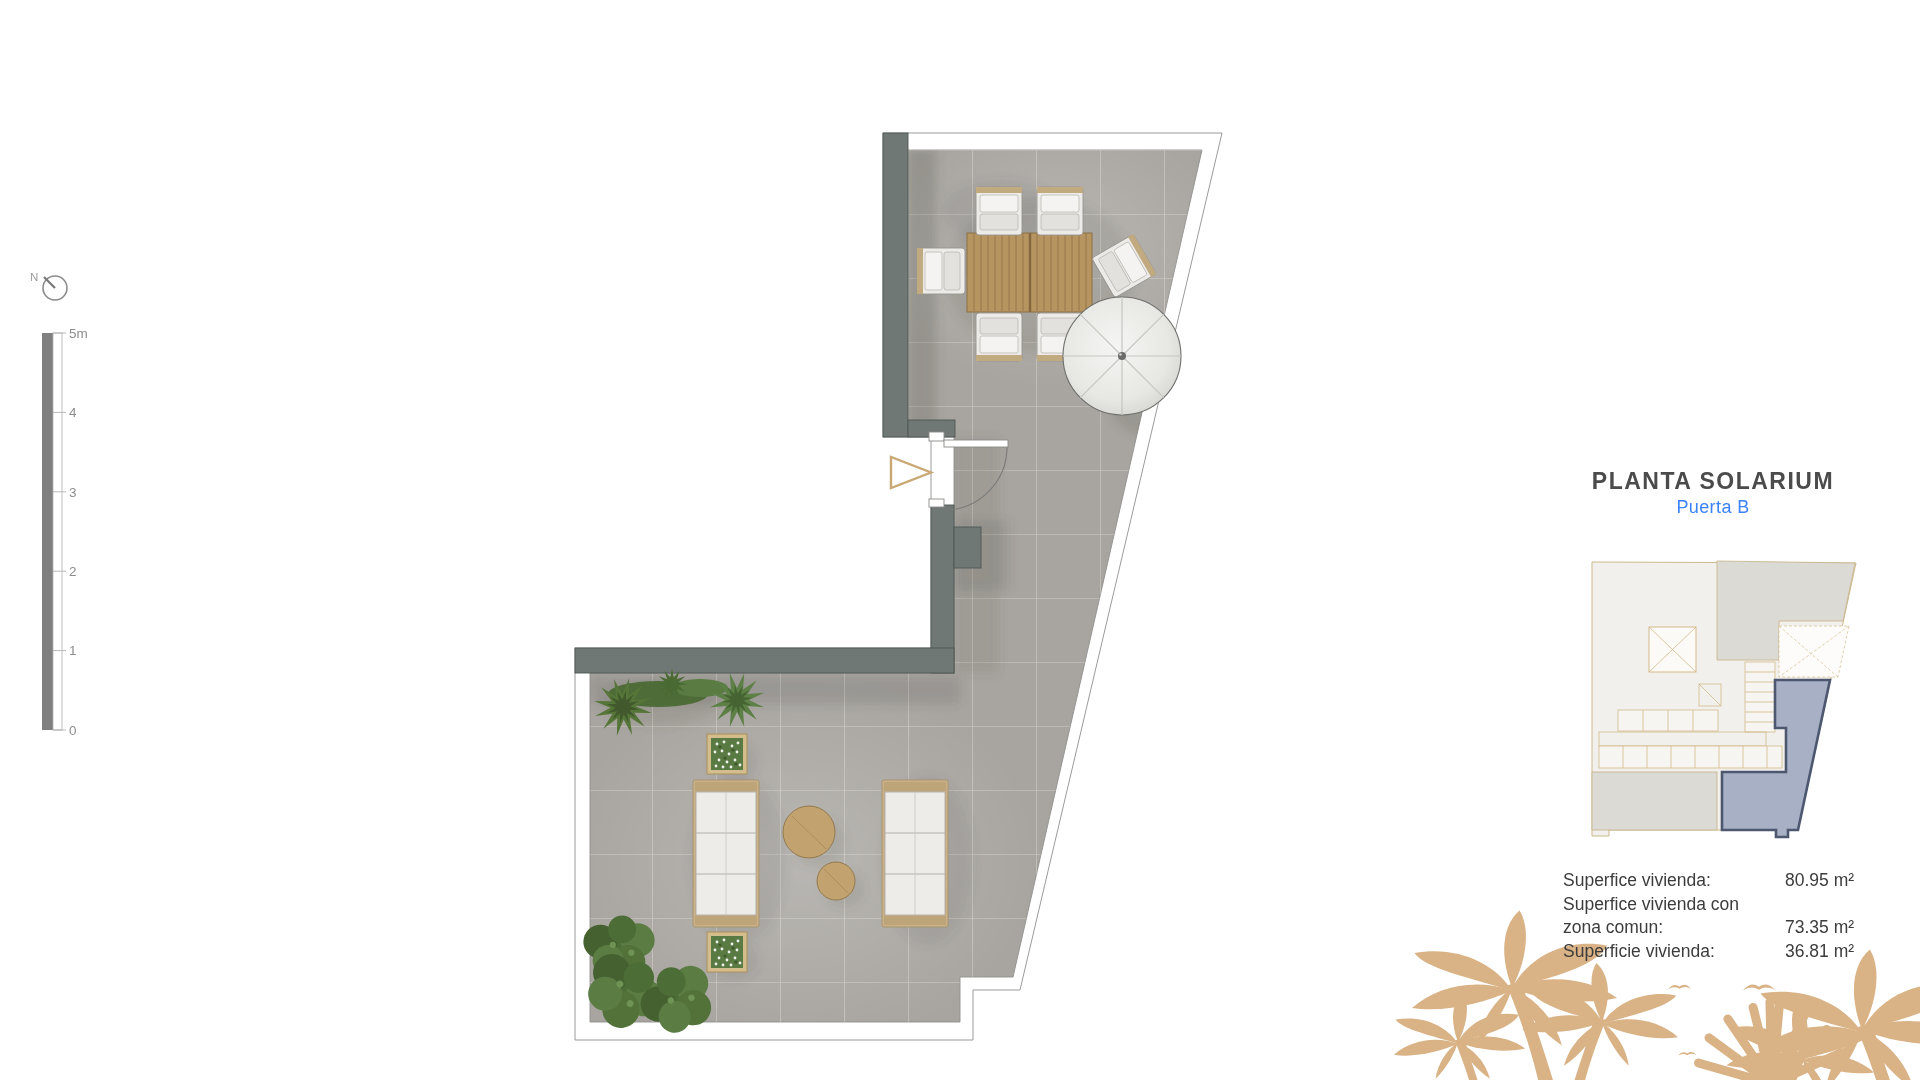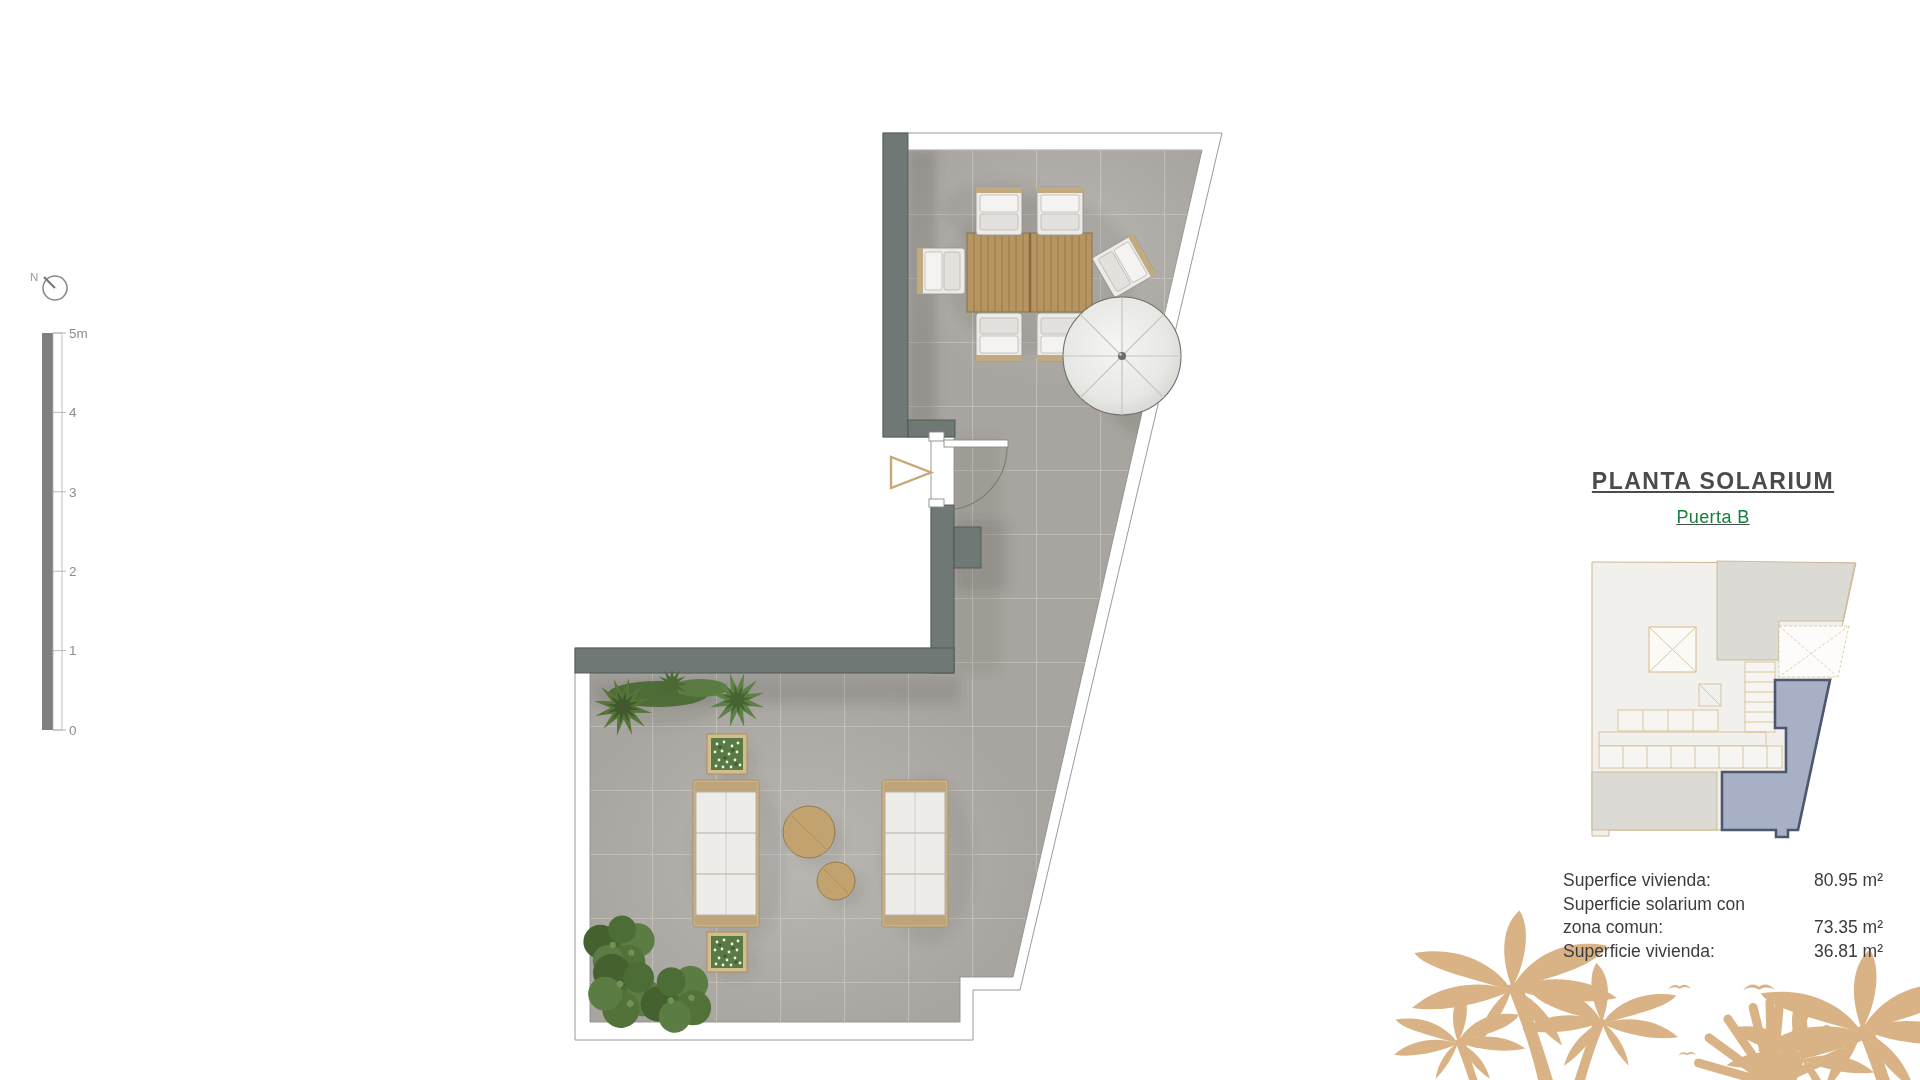--- a/index.html
+++ b/index.html
@@ -1,25 +1,25 @@
 <!DOCTYPE html>
 <html><head>
 <meta charset="utf-8">
 <style>
   html,body{margin:0;padding:0;background:#ffffff;}
   .sheet{position:relative;width:1920px;height:1080px;background:#ffffff;overflow:hidden;
          font-family:"Liberation Sans",sans-serif;}
   .plan-svg{position:absolute;left:0;top:0;width:1920px;height:1080px;}
-  .title-block{position:absolute;left:1553px;top:468px;width:320px;text-align:center;color:#4b4b4b;text-decoration:underline;}
+  .title-block{position:absolute;left:1553px;top:468px;width:320px;text-align:center;color:#4b4b4b;}
   .plan-title{font-size:23px;font-weight:700;letter-spacing:1.5px;color:#4b4b4b;}
-  .plan-subtitle{font-size:18px;font-weight:400;margin-top:12px;color:#15803d;letter-spacing:.4px;}
+  .plan-subtitle{font-size:18px;font-weight:400;margin-top:2px;color:#3b82f6;letter-spacing:.4px;}
   .area-block{position:absolute;left:1563px;top:869px;width:320px;font-size:17.5px;color:#3c3c3c;}
   .area-row{display:grid;grid-template-columns:222px 1fr;line-height:23.5px;}
   .area-label{white-space:nowrap;}
-  .area-value{white-space:nowrap;text-align:right;}
+  .area-value{white-space:nowrap;}
   svg text{font-family:"Liberation Sans",sans-serif;}
 </style>
 </head>
 <body>
 
 <div class="sheet">
 
 <svg class="plan-svg" viewBox="0 0 1920 1080">
   <defs>
     <pattern id="tiles" x="908" y="150" width="64" height="64" patternUnits="userSpaceOnUse">
@@ -278,21 +278,21 @@
   <div class="plan-title">PLANTA SOLARIUM</div>
   <div class="plan-subtitle">Puerta B</div>
 </div>
 
 <div class="area-block">
   <div class="area-row">
     <span class="area-label">Superfice vivienda:</span>
     <span class="area-value">80.95 m²</span>
   </div>
   <div class="area-row">
-    <span class="area-label">Superficie solarium con</span>
+    <span class="area-label">Superfice vivienda con</span>
     <span class="area-value"></span>
   </div>
   <div class="area-row">
     <span class="area-label">zona comun:</span>
     <span class="area-value">73.35 m²</span>
   </div>
   <div class="area-row">
     <span class="area-label">Superficie vivienda:</span>
     <span class="area-value">36.81 m²</span>
   </div>

